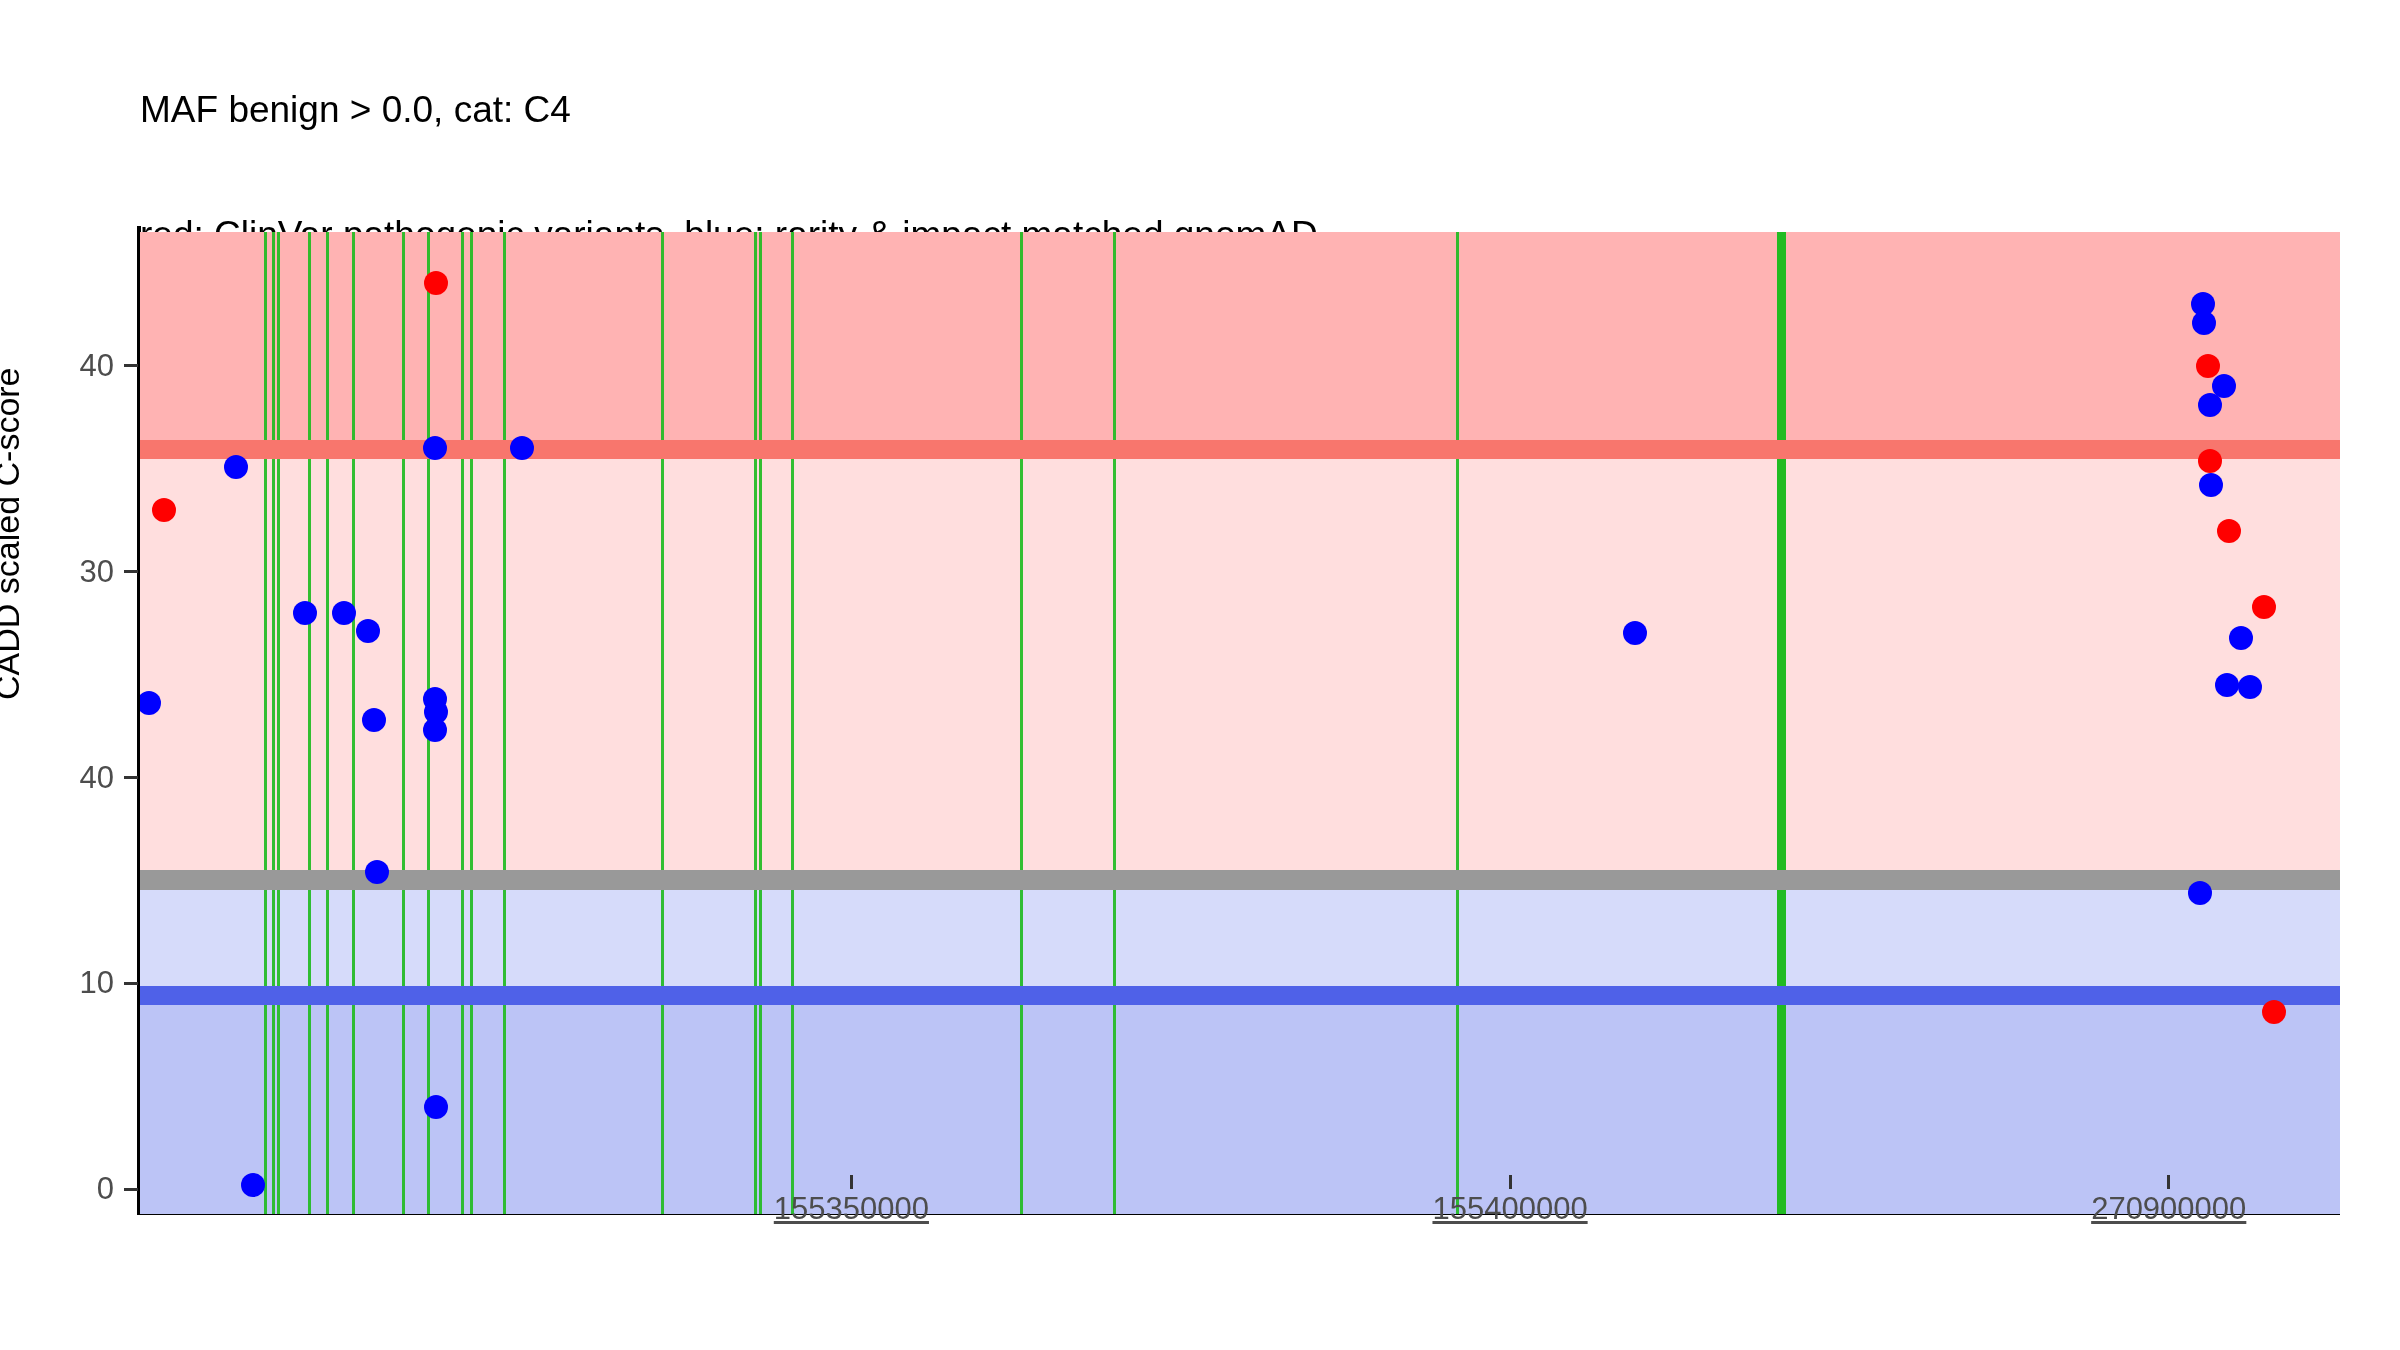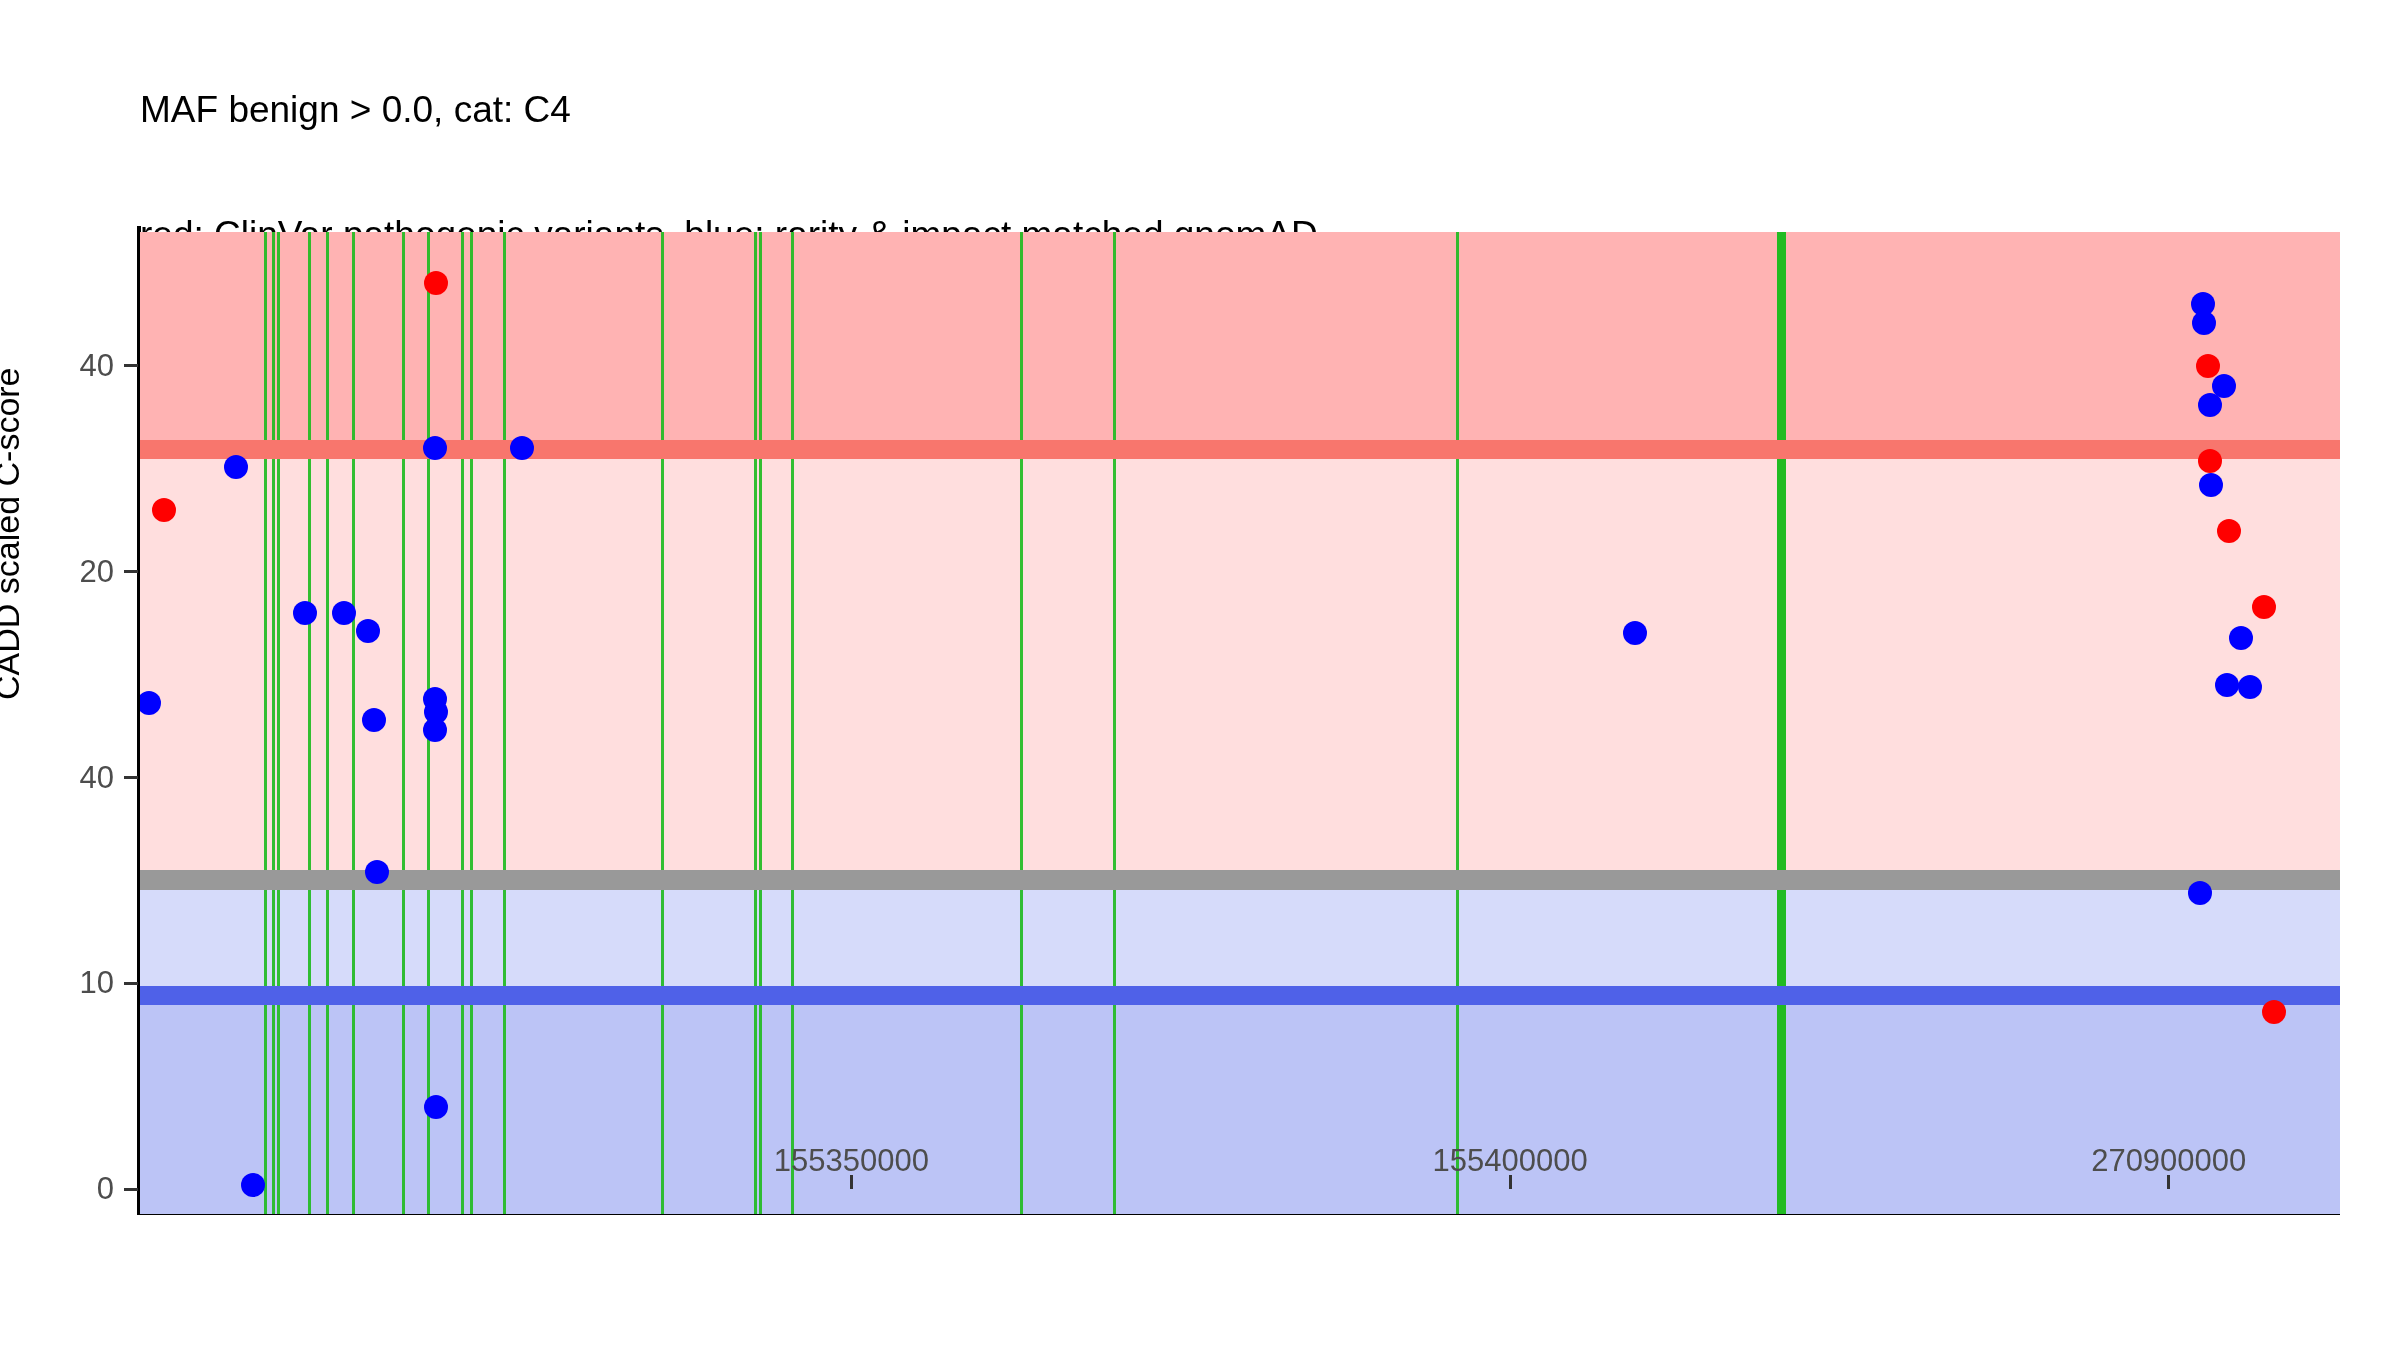--- a/index.html
+++ b/index.html
@@ -35,22 +35,22 @@
 
   
   #yaxisline{position:absolute;left:137px;top:226px;width:4px;height:952px;background:#000000;}
   #xaxisline{position:absolute;left:138px;top:1171px;width:2202px;height:4px;background:#000000;}
   #panelbottom{position:absolute;left:138px;top:1211px;width:2202px;height:4px;background:#000000;}
   #panelleftlow{position:absolute;left:137px;top:1171px;width:4px;height:44px;background:#000000;}
 
   .ytick{position:absolute;width:14px;height:3px;background:#333333;left:124px;}
 
   .xtick{position:absolute;top:1175px;width:3px;height:14px;background:#333333;}
-  .xtlabel{position:absolute;top:1143px;color:#4d4d4d;font-size:31px;
-           transform:translateX(-50%);white-space:nowrap;}
+  .xtlabel{position:absolute;top:1191px;color:#4d4d4d;font-size:31px;
+           transform:translateX(-50%);white-space:nowrap;text-decoration:underline;}
 
   #ylab{
     position:absolute;left:-12px;top:700px;
     transform:rotate(-90deg);transform-origin:left top;
     font-size:34px;color:#000000;white-space:nowrap;
   }
   #xlab{
     position:absolute;left:0;top:1268px;width:2400px;text-align:center;
     font-size:34px;color:#000000;
   }
@@ -136,21 +136,21 @@
   </div>
 
   <div id="ticklayer">
       <div class="ytick" style="top: 1187.8px;"></div>
       <div style="position: absolute; left: 0px; width: 114px; text-align: right; top: 1189.3px; transform: translateY(-50%); color: rgb(77, 77, 77); font-size: 31px;">0</div>
       <div class="ytick" style="top: 981.926px;"></div>
       <div style="position: absolute; left: 0px; width: 114px; text-align: right; top: 983.426px; transform: translateY(-50%); color: rgb(77, 77, 77); font-size: 31px;">10</div>
       <div class="ytick" style="top: 776.056px;"></div>
       <div style="position: absolute; left: 0px; width: 114px; text-align: right; top: 777.556px; transform: translateY(-50%); color: rgb(77, 77, 77); font-size: 31px;">40</div>
       <div class="ytick" style="top: 570.186px;"></div>
-      <div style="position: absolute; left: 0px; width: 114px; text-align: right; top: 571.686px; transform: translateY(-50%); color: rgb(77, 77, 77); font-size: 31px;">20</div>
+      <div style="position: absolute; left: 0px; width: 114px; text-align: right; top: 571.686px; transform: translateY(-50%); color: rgb(77, 77, 77); font-size: 31px;">30</div>
       <div class="ytick" style="top: 364.316px;"></div>
       <div style="position: absolute; left: 0px; width: 114px; text-align: right; top: 365.816px; transform: translateY(-50%); color: rgb(77, 77, 77); font-size: 31px;">40</div>
       <div class="xtick" style="left: 849.877px;"></div>
       <div class="xtlabel" style="left: 851.377px; color: rgb(77, 77, 77);">155350000</div>
       <div class="xtick" style="left: 1508.56px;"></div>
       <div class="xtlabel" style="left: 1510.06px; color: rgb(77, 77, 77);">155400000</div>
       <div class="xtick" style="left: 2167.24px;"></div>
       <div class="xtlabel" style="left: 2168.74px; color: rgb(77, 77, 77);">270900000</div>
     </div>
 

